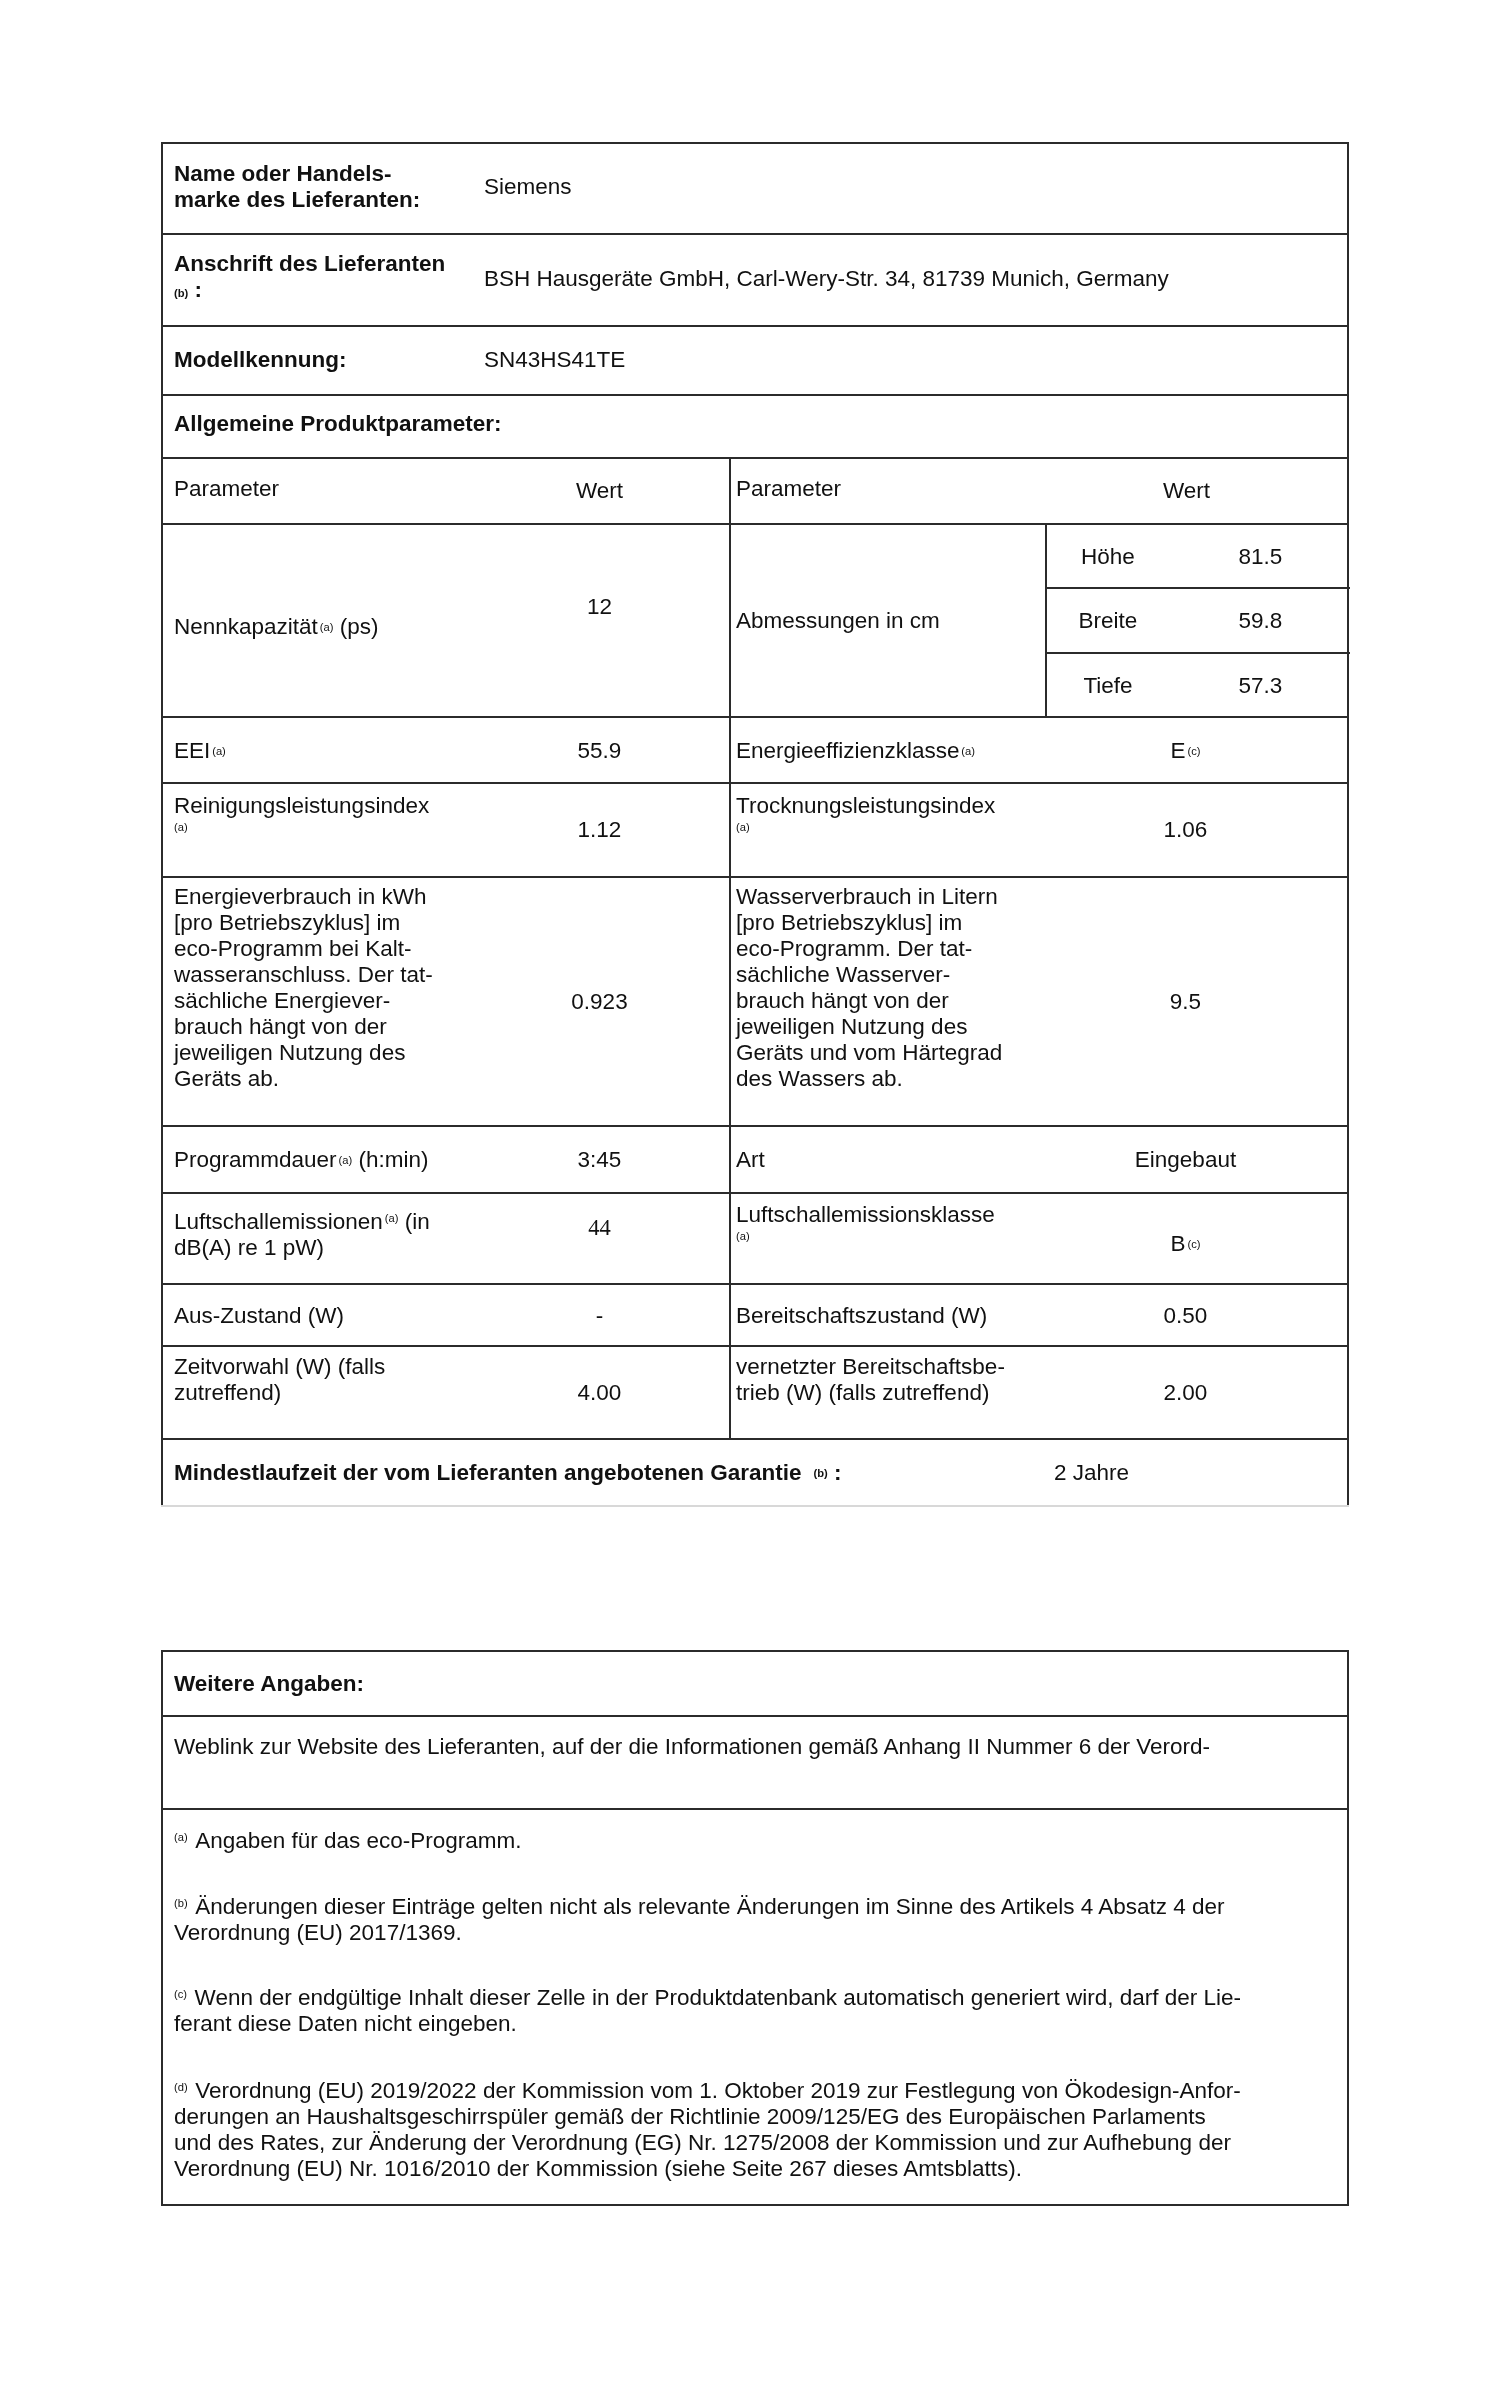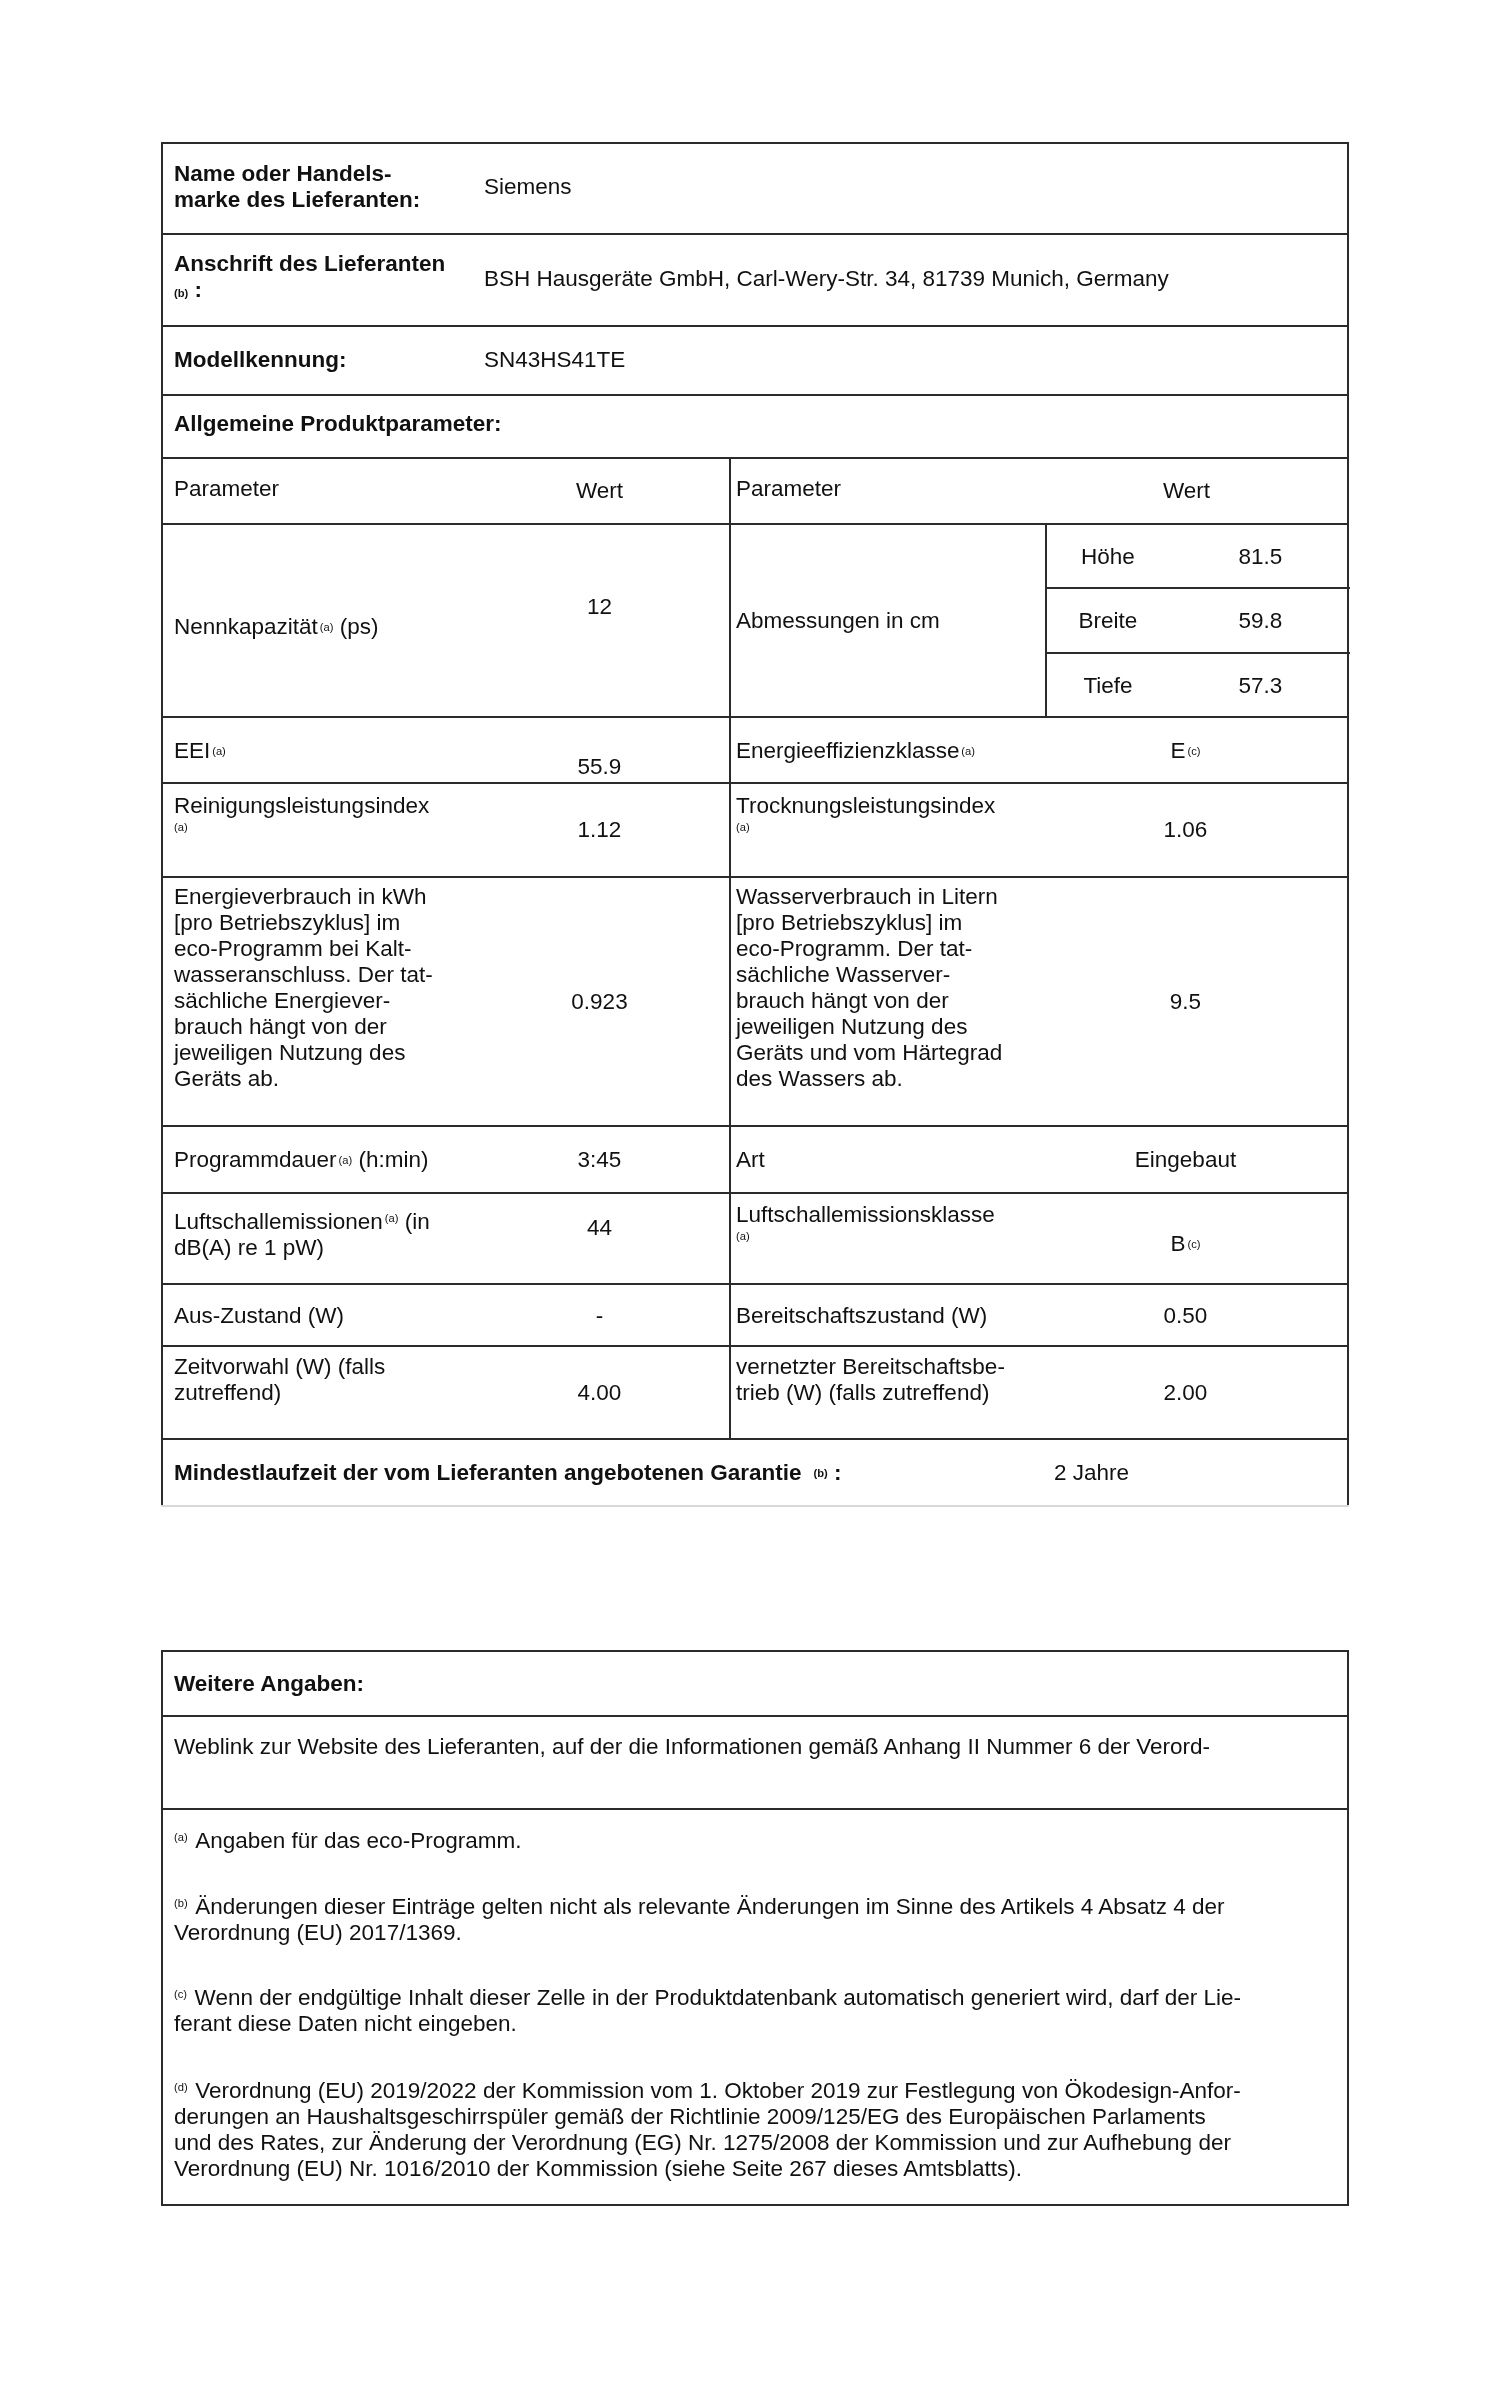--- a/index.html
+++ b/index.html
@@ -76,21 +76,21 @@
   <div class="cell center" style="left:1209px; width:103px; top:525px; height:64px;">81.5</div>
   <div class="cell center" style="left:1047px; width:122px; top:589px; height:64px;">Breite</div>
   <div class="cell center" style="left:1209px; width:103px; top:589px; height:64px;">59.8</div>
   <div class="cell center" style="left:1047px; width:122px; top:654px; height:63px;">Tiefe</div>
   <div class="cell center" style="left:1209px; width:103px; top:654px; height:63px;">57.3</div>
 
   <div class="cell" style="left:174px; top:718px; height:66px;">
     <span>EEI</span>
       <sup class="s">(a)</sup>
   </div>
-  <div class="cell center" style="left:506px; width:187px; top:718px; height:66px;margin-top:16px;">55.9</div>
+  <div class="cell center" style="left:506px; width:187px; top:718px; height:66px;">55.9</div>
   <div class="cell" style="left:736px; top:718px; height:66px;">
     <span>Energieeffizienzklasse</span>
       <sup class="s">(a)</sup>
   </div>
   <div class="cell center" style="left:1092px; width:187px; top:718px; height:66px;">
     <span>E</span>
       <sup class="s">(c)</sup>
   </div>
 
   <div class="t" style="left:174px; top:793px;">
@@ -131,21 +131,21 @@
     <span>Programmdauer</span><sup class="s">(a)</sup>&nbsp;<span>(h:min)</span>
   </div>
   <div class="cell center" style="left:506px; width:187px; top:1127px; height:66px;">3:45</div>
   <div class="cell" style="left:736px; top:1127px; height:66px;">Art</div>
   <div class="cell center" style="left:1092px; width:187px; top:1127px; height:66px;">Eingebaut</div>
 
   <div class="t" style="left:174px; top:1209px;">
     <div><span>Luftschallemissionen</span><sup class="s">(a)</sup>&nbsp;<span>(in</span></div>
     <div>dB(A) re 1 pW)</div>
   </div>
-  <div class="cell center" style="left:506px; width:187px; top:1194px; height:68px;">44</div>
+  <div class="cell center" style="left:506px; width:187px; top:1194px; height:68px;font-family:Liberation Serif, serif;">44</div>
   <div class="t" style="left:736px; top:1202px;">
     <div>Luftschallemissionsklasse</div>
     <div class="small" style="margin-top:1.9px;">(a)</div>
   </div>
   <div class="cell center" style="left:1092px; width:187px; top:1199px; height:90px;">
     <span>B</span>
       <sup class="s">(c)</sup>
   </div>
 
   <div class="cell" style="left:174px; top:1285px; height:62px;">Aus-Zustand (W)</div>

